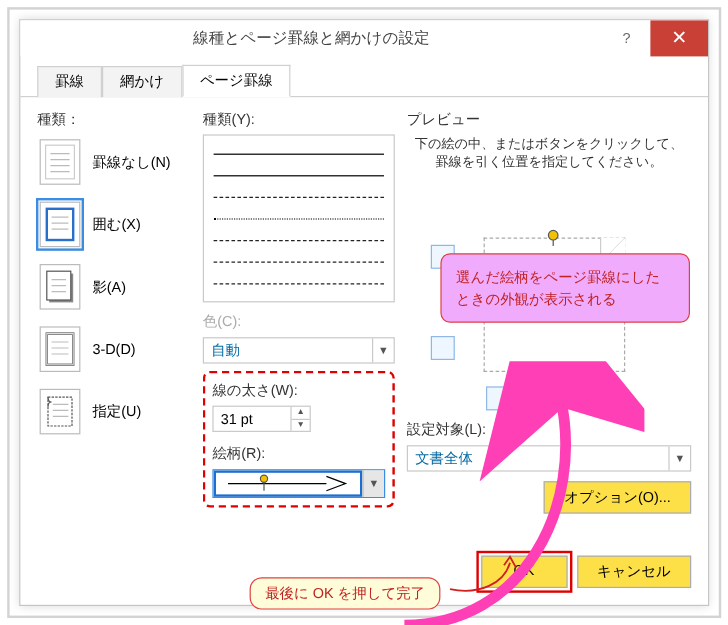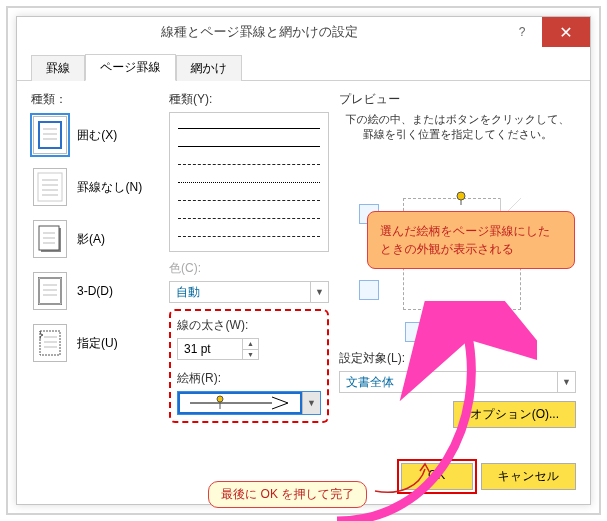--- a/index.html
+++ b/index.html
@@ -35,21 +35,21 @@
 .spinner { display: flex; border: 1px solid #c9c9c9; height: 22px; background: #fff; width: 82px; }
 .spinner .sp-text { flex: 1; padding: 0 6px; display: flex; align-items: center; }
 .spinner .sp-btns { width: 16px; display: flex; flex-direction: column; border-left: 1px solid #c9c9c9; }
 .spinner .sp-btns div { flex: 1; display: flex; align-items: center; justify-content: center; font-size: 7px; color: #555; }
 .spinner .sp-btns div:first-child { border-bottom: 1px solid #c9c9c9; }
 .highlight-box { border: 2px dashed #e00000; border-radius: 6px; padding: 6px; margin-top: 6px; }
 .pattern-select { display: flex; border: 1px solid #3a8de0; height: 24px; background: #fff; }
 .pattern-select .ps-preview { flex: 1; background: #fff; border: 2px solid #1a6fd0; display: flex; align-items: center; justify-content: center; }
 .pattern-select .ps-btn { width: 18px; background: #e6e6e6; display: flex; align-items: center; justify-content: center; font-size: 9px; color: #555; border-left: 1px solid #bbb; }
 .preview-hint { font-size: 11px; color: #333; text-align: center; padding: 0 6px; }
-.callout { position: absolute; left: 350px; top: 130px; width: 208px; background: #fdba74; border: 1px solid #e04040; border-radius: 8px; padding: 10px 12px; color: #c02020; font-size: 12px; line-height: 1.5; z-index: 5; }
+.callout { position: absolute; left: 350px; top: 130px; width: 208px; background: #f0abfc; border: 1px solid #e04040; border-radius: 8px; padding: 10px 12px; color: #c02020; font-size: 12px; line-height: 1.5; z-index: 5; }
 .preview-area { margin-top: 56px; position: relative; height: 120px; }
 .edge-btn { width: 20px; height: 20px; border: 1px solid #8fb8e6; background: #eef6ff; position: absolute; }
 .page-preview { position: absolute; left: 64px; top: 0; width: 118px; height: 112px; border: 1px dashed #aaa; background: #fff; }
 .page-preview::after { content: ""; position: absolute; right: -1px; top: -1px; width: 20px; height: 20px; background: linear-gradient(135deg, #fff 48%, #ddd 50%, #fff 52%); border-left: 1px solid #ccc; border-bottom: 1px solid #ccc; }
 .page-lines { position: absolute; left: 42px; top: 40px; width: 34px; }
 .page-lines div { border-top: 1px solid #bbb; margin-bottom: 4px; }
 .disabled { color: #aaa; }
 .buttons { display: flex; justify-content: flex-end; gap: 8px; padding: 10px 14px 14px; }
 .btn { border: 1px solid #adadad; background: #fde047; padding: 4px 16px; min-width: 72px; text-align: center; }
 .btn.highlight { outline: 2px solid #e00000; outline-offset: 2px; }
@@ -67,51 +67,51 @@
   <div class="titlebar">
     <div class="titlebar-title">線種とページ罫線と網かけの設定</div>
     <div class="titlebar-btns">
       <div class="titlebar-btn">?</div>
       <div class="titlebar-btn close">✕</div>
     </div>
   </div>
 
   <div class="tabs">
     <div class="tab">罫線</div>
+    <div class="tab">網かけ</div>
     <div class="tab active">ページ罫線</div>
-    <div class="tab">網かけ</div>
   </div>
 
   <div class="content">
 
     <div class="col-left">
       <div class="section-label">種類：</div>
       <div class="kind-list">
-        <div class="kind-item selected">
-          <div class="kind-icon">
-                <svg viewBox="0 0 26 30">
-                  <rect x="2" y="2" width="22" height="26" fill="none" stroke="#2a6fc9" stroke-width="2"></rect>
-                  <line x1="6" y1="9" x2="20" y2="9" stroke="#bbb"></line>
-                  <line x1="6" y1="14" x2="20" y2="14" stroke="#bbb"></line>
-                  <line x1="6" y1="19" x2="20" y2="19" stroke="#bbb"></line>
-                </svg>
-              </div>
-          <span>囲む(X)</span>
-        </div>
         <div class="kind-item">
           <div class="kind-icon">
                 <svg viewBox="0 0 26 30">
                   <rect x="1" y="1" width="24" height="28" fill="none" stroke="#ccc"></rect>
                   <line x1="5" y1="8" x2="21" y2="8" stroke="#bbb"></line>
                   <line x1="5" y1="13" x2="21" y2="13" stroke="#bbb"></line>
                   <line x1="5" y1="18" x2="21" y2="18" stroke="#bbb"></line>
                   <line x1="5" y1="23" x2="21" y2="23" stroke="#bbb"></line>
                 </svg>
               </div>
           <span>罫線なし(N)</span>
+        </div>
+        <div class="kind-item selected">
+          <div class="kind-icon">
+                <svg viewBox="0 0 26 30">
+                  <rect x="2" y="2" width="22" height="26" fill="none" stroke="#2a6fc9" stroke-width="2"></rect>
+                  <line x1="6" y1="9" x2="20" y2="9" stroke="#bbb"></line>
+                  <line x1="6" y1="14" x2="20" y2="14" stroke="#bbb"></line>
+                  <line x1="6" y1="19" x2="20" y2="19" stroke="#bbb"></line>
+                </svg>
+              </div>
+          <span>囲む(X)</span>
         </div>
         <div class="kind-item">
           <div class="kind-icon">
                 <svg viewBox="0 0 26 30">
                   <rect x="4" y="4" width="20" height="24" fill="#888"></rect>
                   <rect x="2" y="2" width="20" height="24" fill="#fff" stroke="#555"></rect>
                   <line x1="6" y1="9" x2="18" y2="9" stroke="#bbb"></line>
                   <line x1="6" y1="14" x2="18" y2="14" stroke="#bbb"></line>
                   <line x1="6" y1="19" x2="18" y2="19" stroke="#bbb"></line>
                 </svg>

